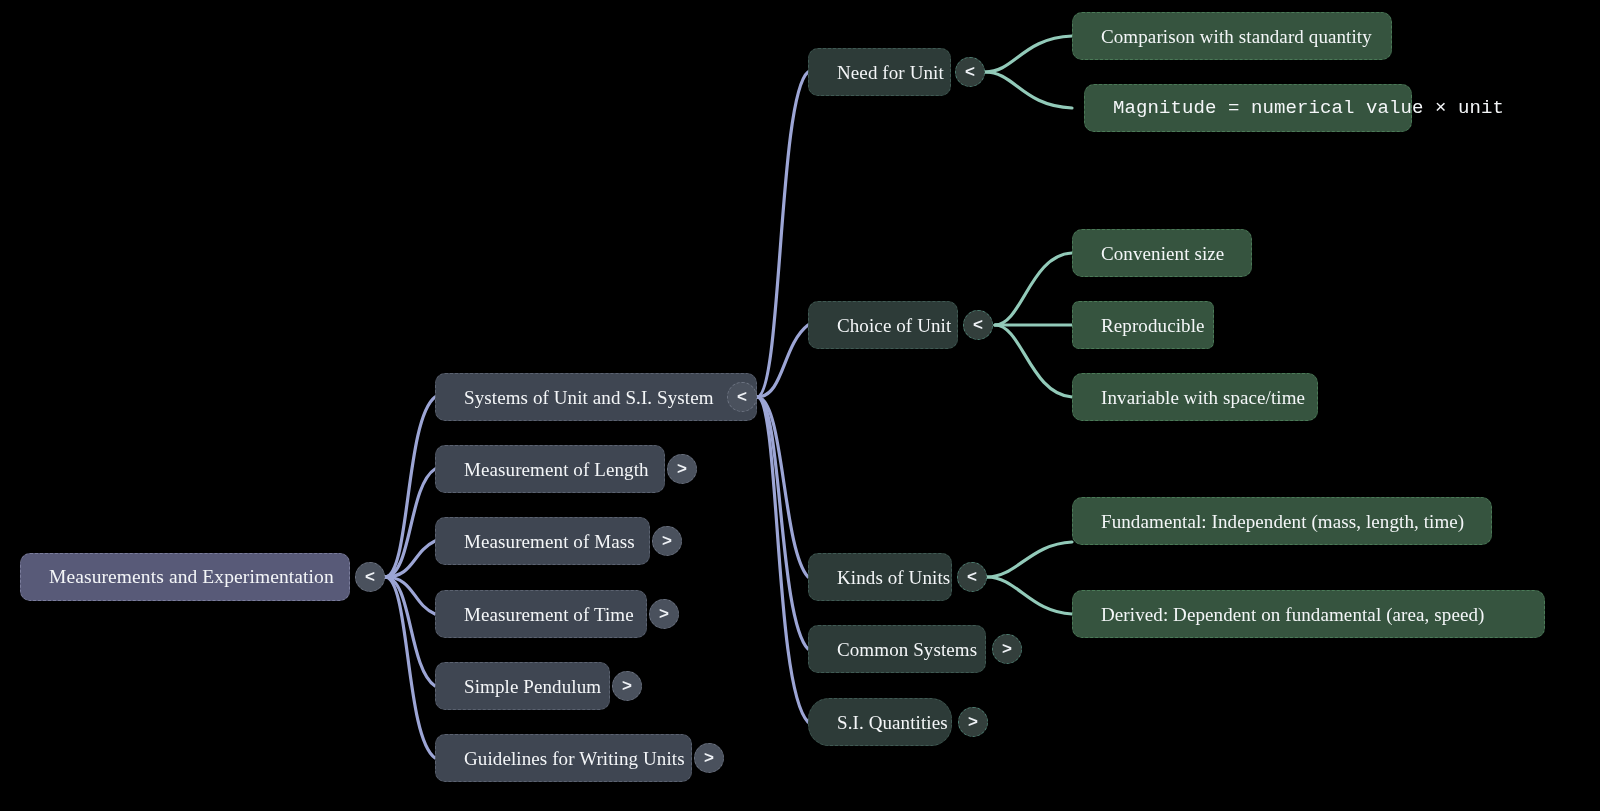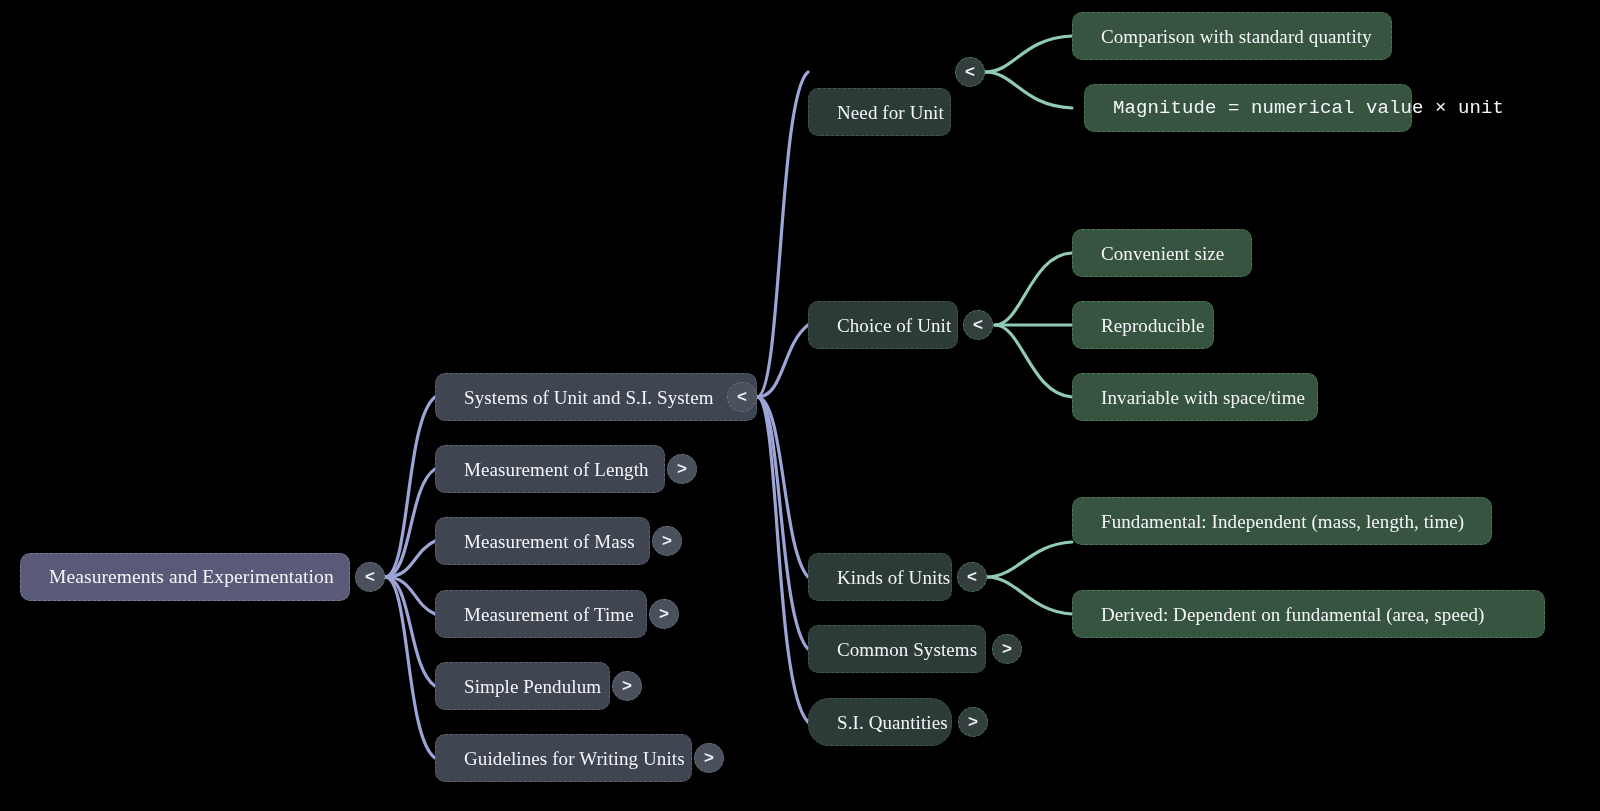--- a/index.html
+++ b/index.html
@@ -162,21 +162,21 @@
     <span>&gt;</span>
   </div>
 
   <div class="node branch" style="left:435px; top:734px; width:257px; height:48px;">
     <span>Guidelines for Writing Units</span>
   </div>
   <div class="badge slate" style="left:694px; top:743px;">
     <span>&gt;</span>
   </div>
 
-  <div class="node mid" style="left:808px; top:48px; width:143px; height:48px;margin-top:40px;">
+  <div class="node mid" style="left:808px; top:48px; width:143px; height:48px;">
     <span>Need for Unit</span>
   </div>
   <div class="badge teal" style="left:955px; top:57px;">
     <span>&lt;</span>
   </div>
 
   <div class="node mid" style="left:808px; top:301px; width:150px; height:48px;">
     <span>Choice of Unit</span>
   </div>
   <div class="badge teal" style="left:963px; top:310px;">
@@ -209,21 +209,21 @@
   </div>
 
   <div class="node leaf" style="left:1084px; top:84px; width:328px; height:48px;font-family:Liberation Mono, monospace;">
     <span>Magnitude = numerical value × unit</span>
   </div>
 
   <div class="node leaf" style="left:1072px; top:229px; width:180px; height:48px;">
     <span>Convenient size</span>
   </div>
 
-  <div class="node leaf" style="left:1072px; top:301px; width:142px; height:48px;">
+  <div class="node leaf" style="left:1072px; top:301px; width:142px; height:48px;border-radius:7px;">
     <span>Reproducible</span>
   </div>
 
   <div class="node leaf" style="left:1072px; top:373px; width:246px; height:48px;">
     <span>Invariable with space/time</span>
   </div>
 
   <div class="node leaf" style="left:1072px; top:497px; width:420px; height:48px;">
     <span>Fundamental: Independent (mass, length, time)</span>
   </div>

